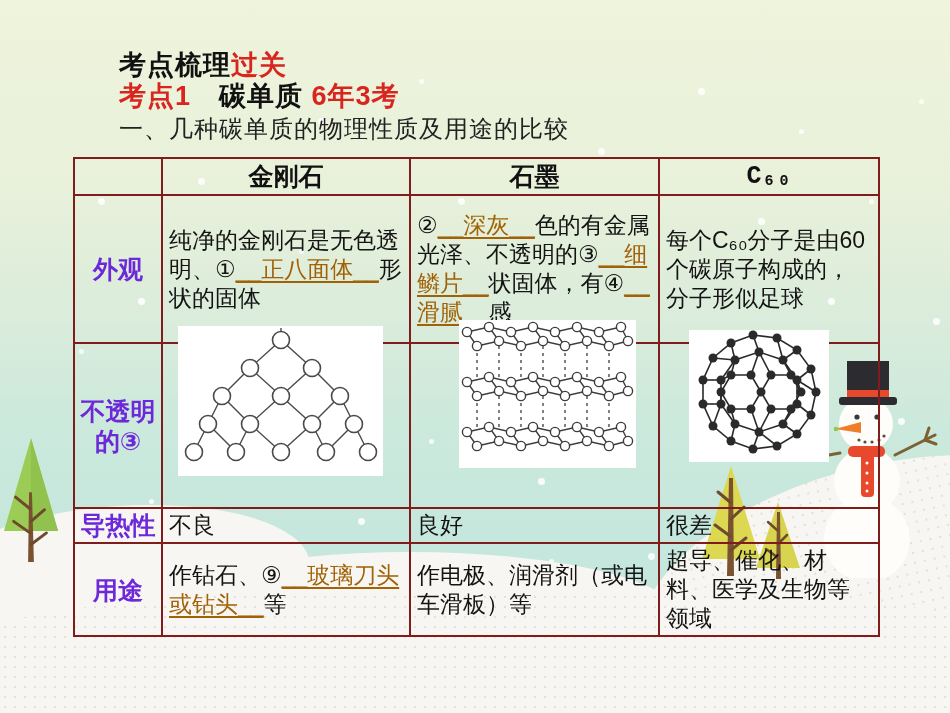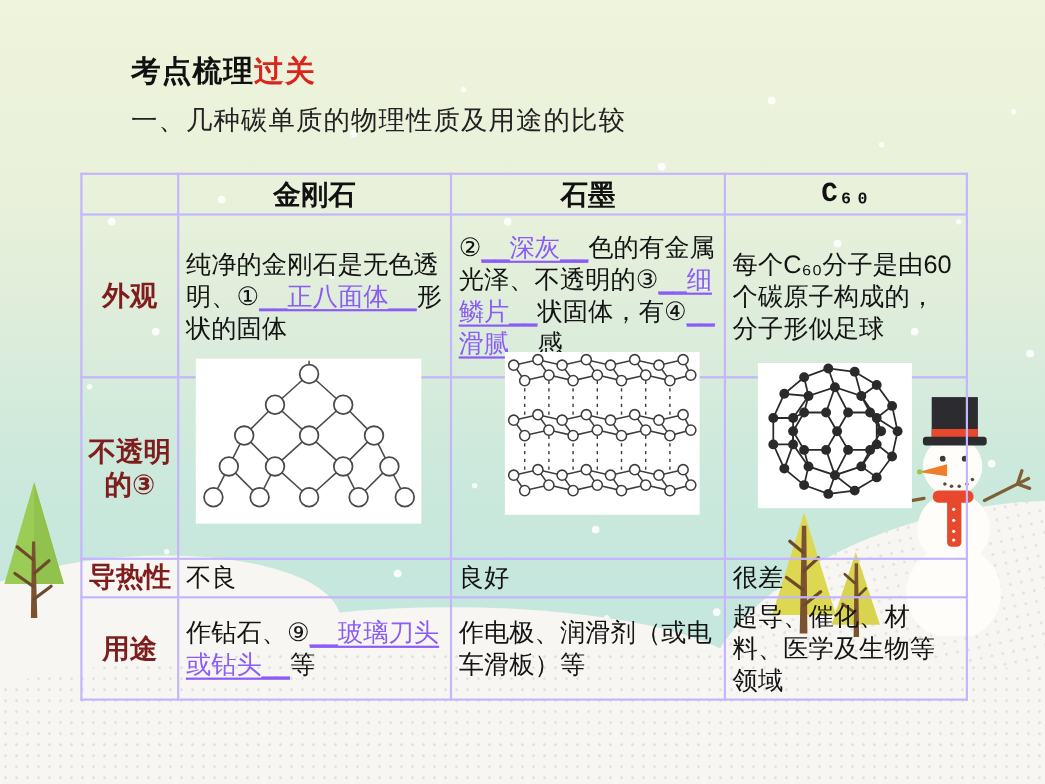--- a/index.html
+++ b/index.html
@@ -24,29 +24,29 @@
       880px 520px 0 1px rgba(255,255,255,.8),430px 440px 0 1px rgba(255,255,255,.8);}
   .snow{position:absolute;background:#f7f6f2;}
   .speck{background-image:radial-gradient(rgba(205,203,194,.5) 1px,transparent 1.4px);background-size:10px 10px;}
   .snow-left{left:-70px;top:506px;width:380px;height:140px;border-radius:50%;transform:rotate(-4deg);}
   .snow-mid{left:140px;top:552px;width:540px;height:130px;border-radius:50%;}
   .snow-right{left:630px;top:462px;width:540px;height:300px;border-radius:50%;transform:rotate(-12deg);}
   .snow-main{left:-30px;top:592px;width:1010px;height:130px;border-radius:40% 30% 0 0 / 50px 40px;}
   .scenery{position:absolute;}
   .title{position:absolute;left:119px;top:50px;}
   .t1,.t2{font-size:27px;font-weight:bold;line-height:31px;color:#111;letter-spacing:1px;}
-  .t3{font-size:24px;line-height:30px;margin-top:14px;color:#222;font-weight:normal;letter-spacing:1px;}
+  .t3{font-size:24px;line-height:30px;margin-top:2px;color:#222;font-weight:normal;letter-spacing:1px;}
   .title .rt{color:#d9251d;text-decoration:none;}
   table.cmp{position:absolute;left:73px;top:157px;width:805px;border-collapse:collapse;table-layout:fixed;}
-  .cmp th,.cmp td{border:2px solid #c4b5fd;margin-left:36px;}
+  .cmp th,.cmp td{border:2px solid #7f1d1d;margin-left:36px;}
   .cmp thead th{font-size:25px;font-weight:bold;text-align:center;height:35px;padding:0;color:#111;}
   .serif{font-family:Liberation Mono, monospace;font-weight:bold;}
-  .rlabel{font-size:25px;font-weight:bold;text-align:center;vertical-align:middle;padding:0 5px;line-height:30px;color:#7f1d1d;}
+  .rlabel{font-size:25px;font-weight:bold;text-align:center;vertical-align:middle;padding:0 5px;line-height:30px;color:#6d28d9;}
   .cell{font-size:23px;line-height:29px;padding:2px 6px;vertical-align:middle;text-align:left;color:#141414;}
-  .cell .rt{color:#8b5cf6;text-decoration:underline;text-underline-offset:4px;}
+  .cell .rt{color:#a16207;text-decoration:underline;text-underline-offset:4px;}
   tr.r-app{height:148px;} tr.r-struct{height:165px;} tr.r-hard{height:67px;}
   tr.r-cond{height:33px;} tr.r-heat{height:31px;font-family:Liberation Serif, serif;} tr.r-use{height:67px;}
   .img{position:absolute;background:#ffffff;}
   .img svg{display:block;width:100%;height:100%;}
   .img-diamond{left:178px;top:326px;width:205px;height:150px;}
   .img-graphite{left:459px;top:320px;width:177px;height:148px;}
   .img-c60{left:689px;top:330px;width:140px;height:132px;}
 </style>
 </head>
 <body>
@@ -124,20 +124,21 @@
     <g fill="#ffffff">
       <circle cx="72" cy="120" r="1.5"></circle>
         <circle cx="72" cy="130" r="1.5"></circle>
       <circle cx="72" cy="140" r="1.5"></circle>
         <circle cx="72" cy="148" r="1.5"></circle>
     </g>
   </svg>
 
   <div class="title">
     <div class="t1"><span>考点梳理</span><span class="rt">过关</span><span></span></div>
+    <div class="t2"><span></span><span class="rt">考点1</span><span>　碳单质 </span><span class="rt">6年3考</span><span></span></div>
     <div class="t3">一、几种碳单质的物理性质及用途的比较</div>
   </div>
 
   <table class="cmp">
     <colgroup>
         <col style="width:88px">
         <col style="width:248px">
         <col style="width:249px">
         <col style="width:220px">
       </colgroup>

